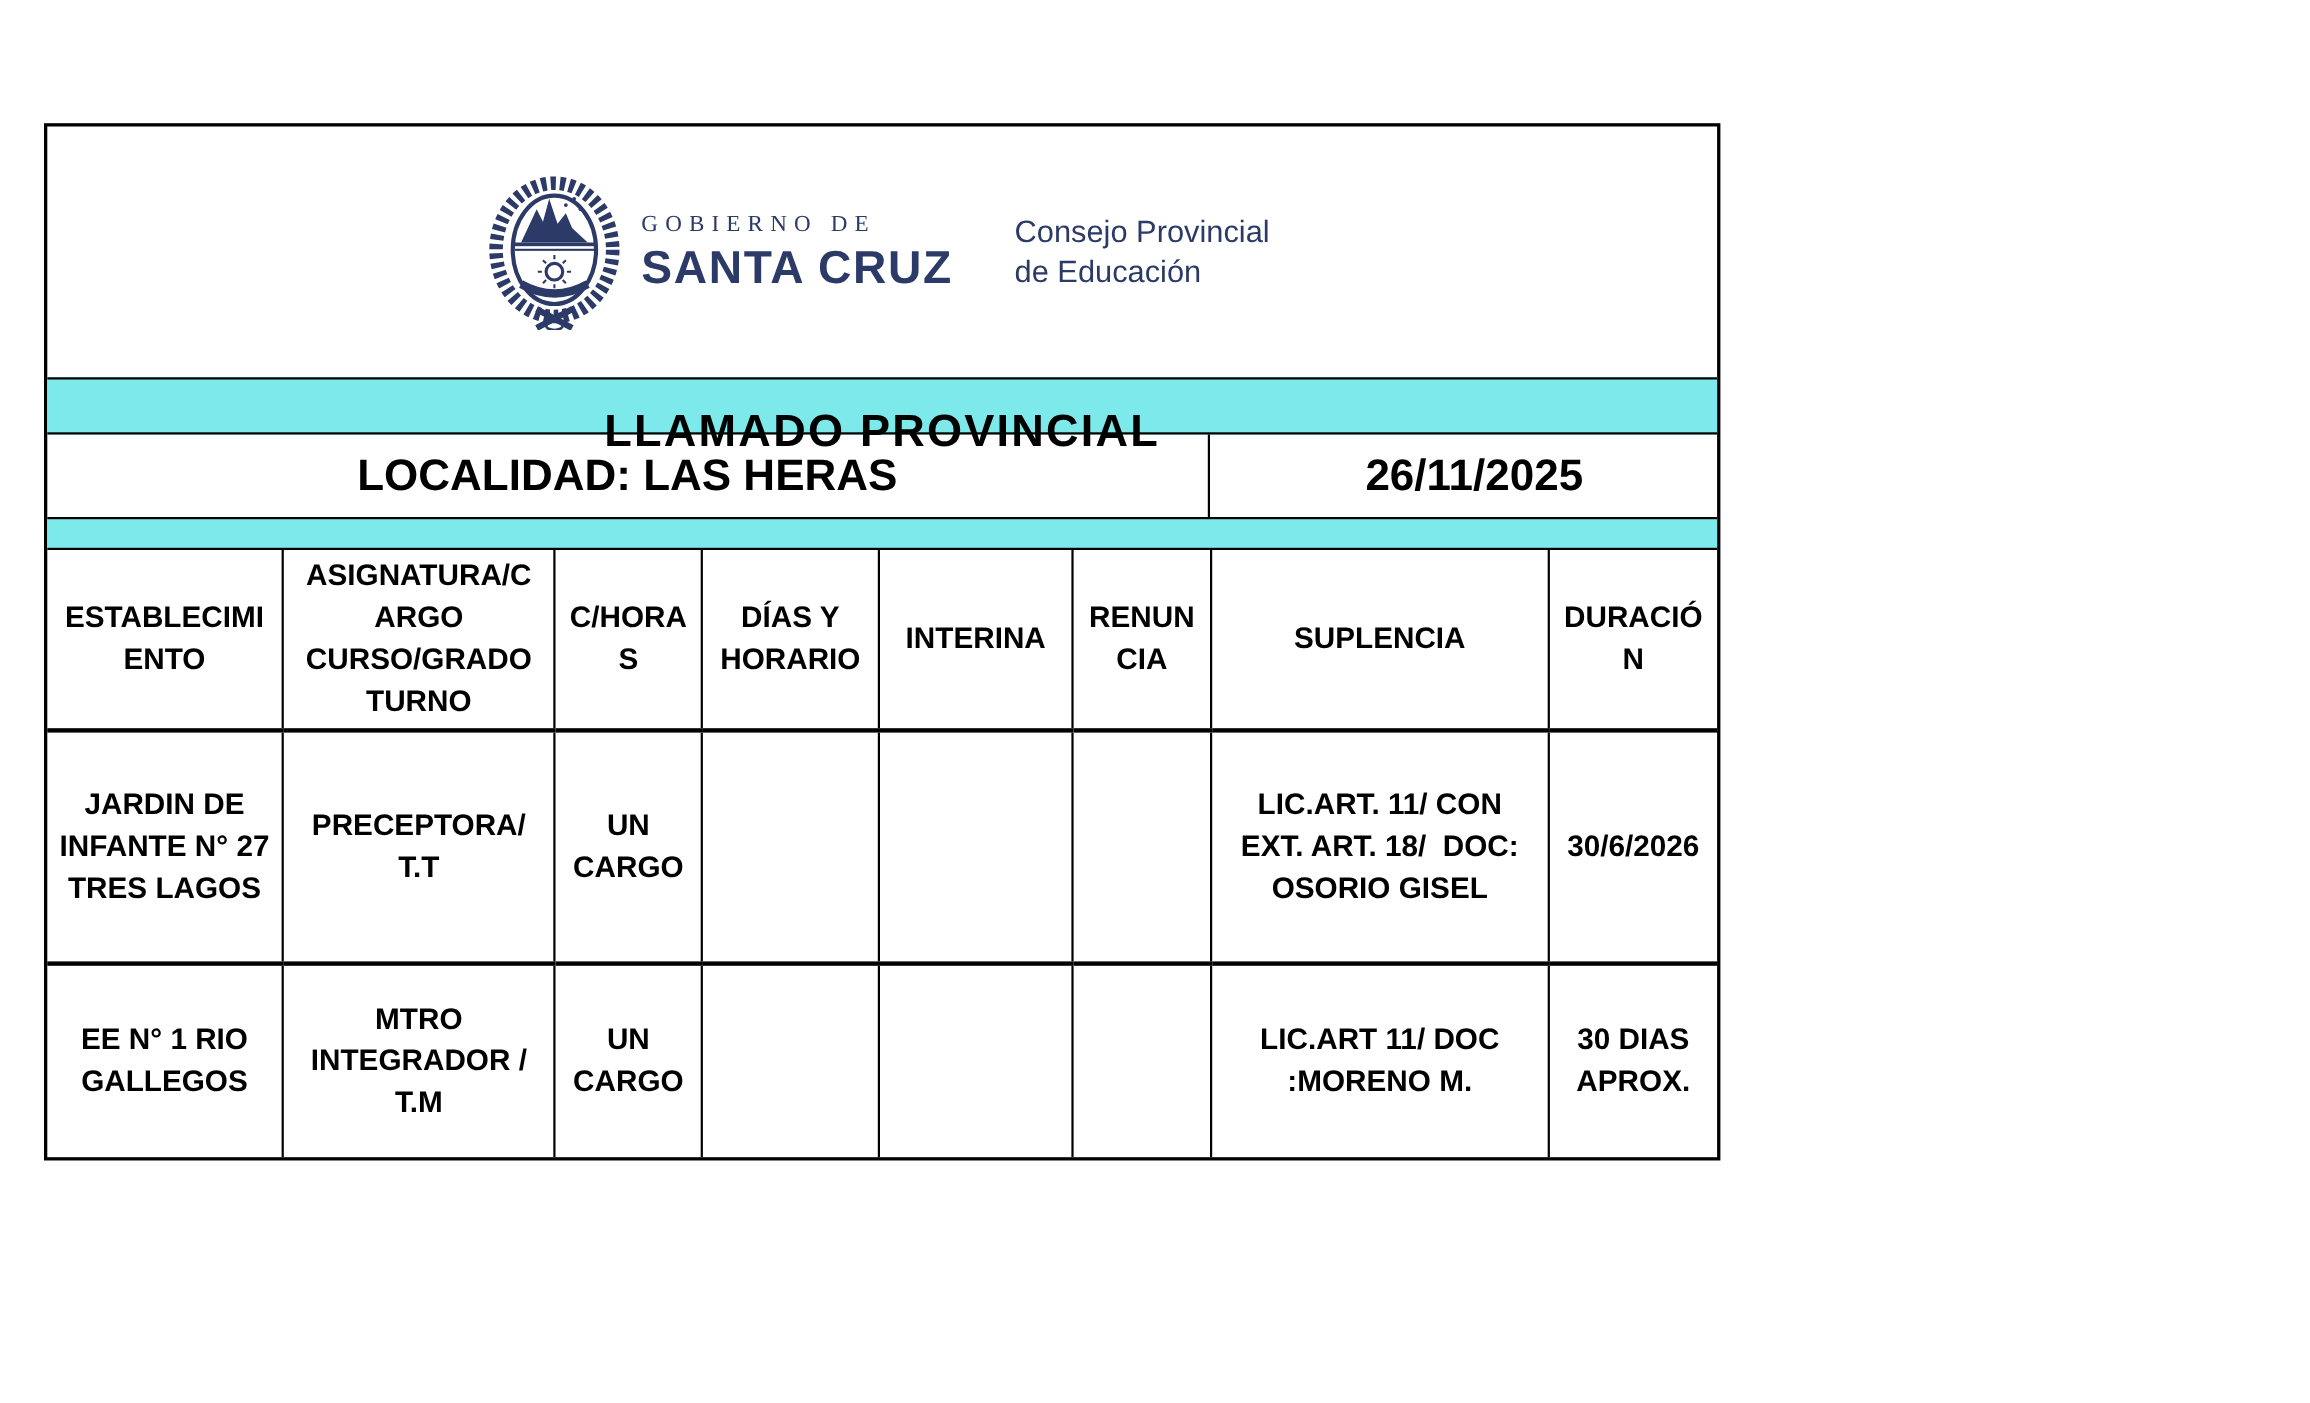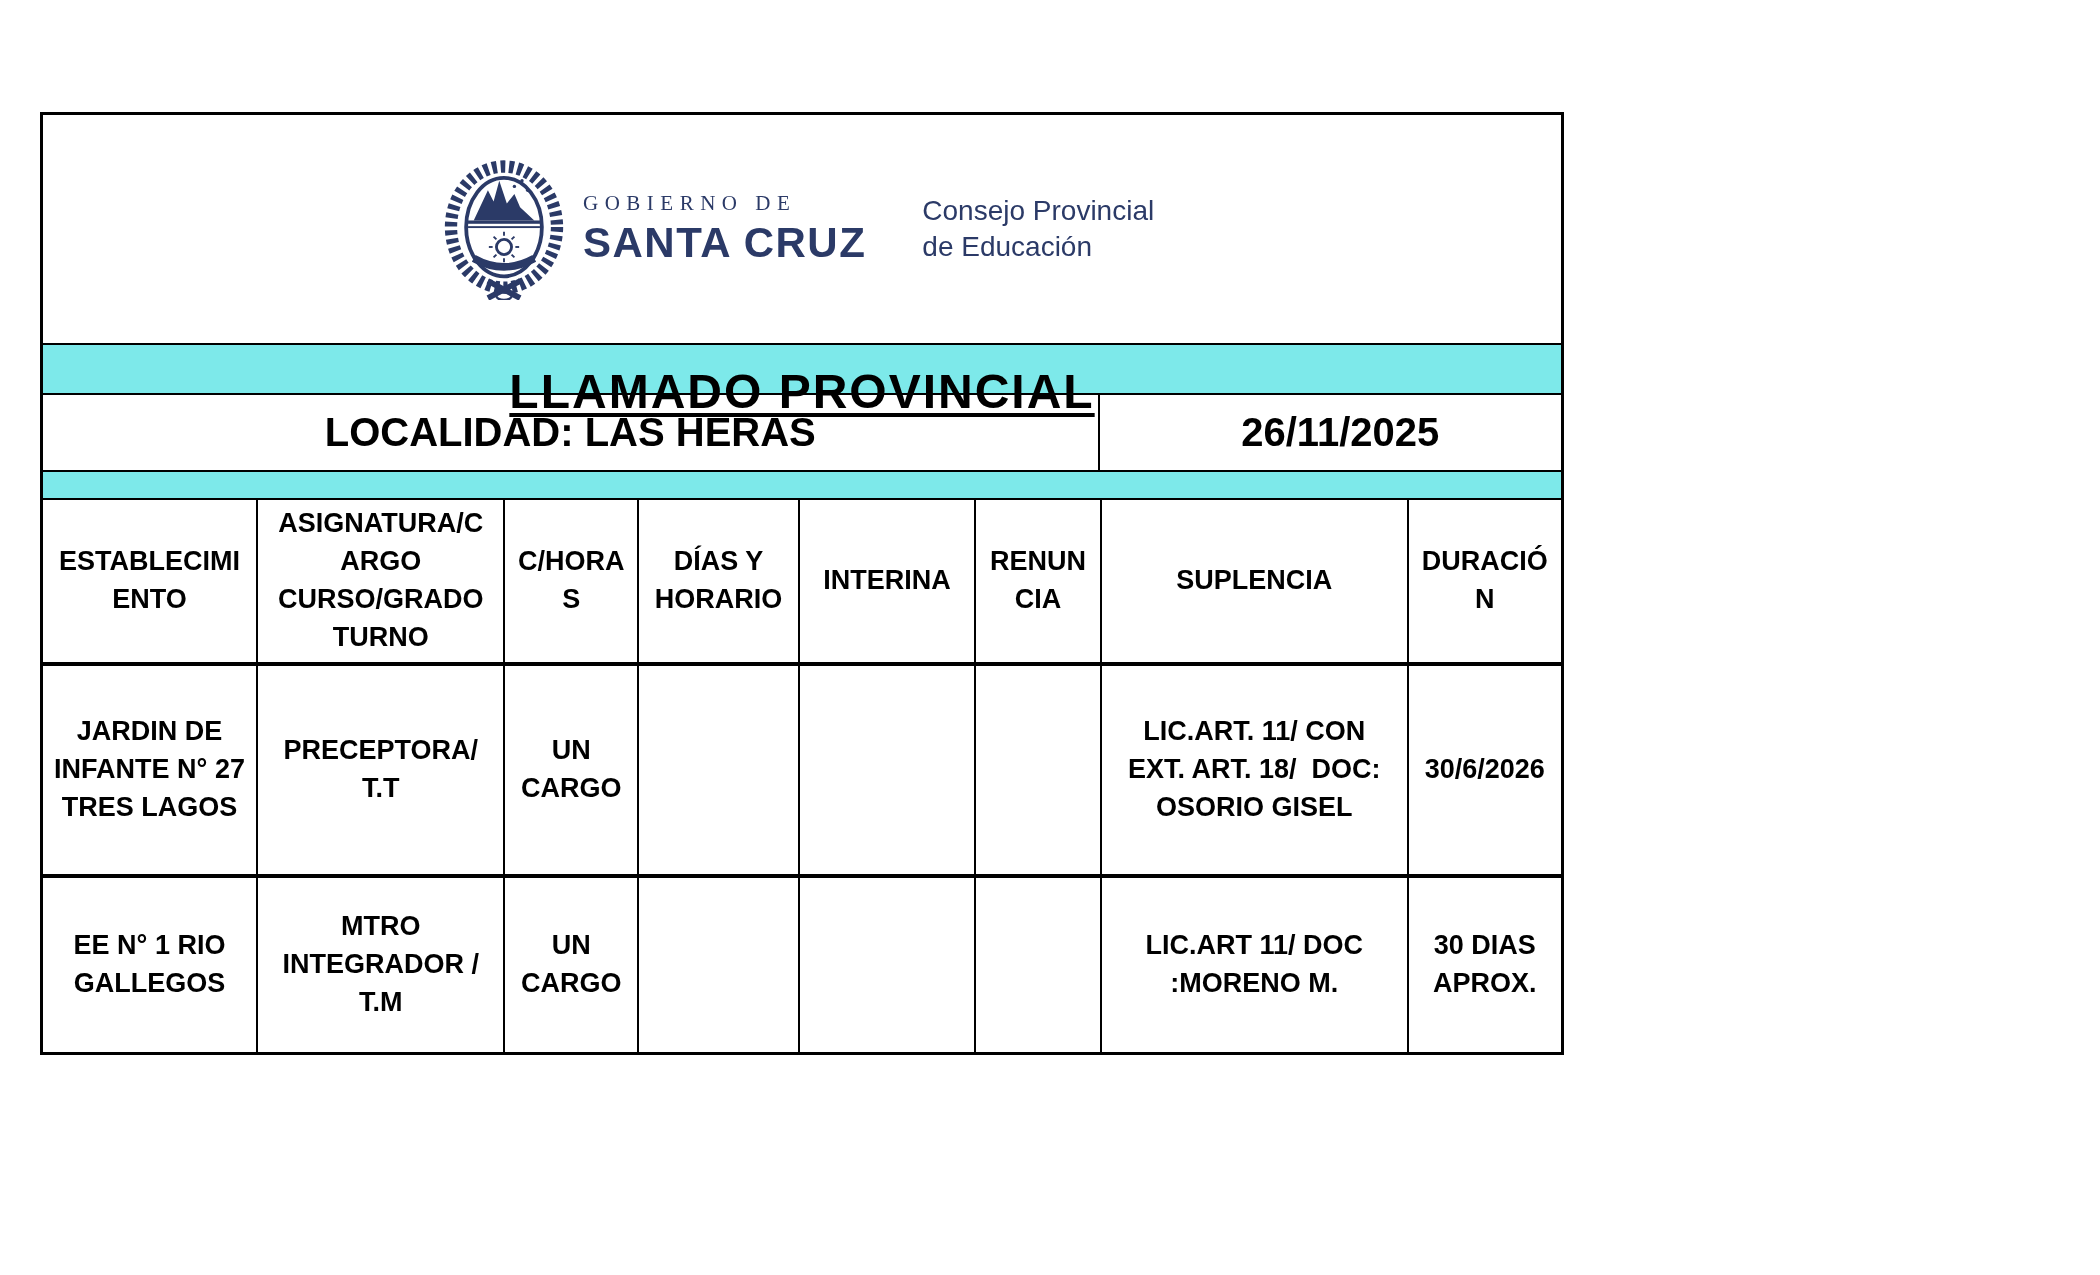--- a/index.html
+++ b/index.html
@@ -47,22 +47,21 @@
   }
   
   .banner {
     height: 52px;
     background: var(--teal);
     border-top: 2px solid var(--ink);
     border-bottom: 2px solid var(--ink);
     display: flex; align-items: center; justify-content: center;
   }
   .banner-text {
-    font-size: 48px; font-weight: 700; letter-spacing: 2px;
-    text-decoration: underline;
+    font-size: 41px; font-weight: 700; letter-spacing: 2px;
     text-decoration-thickness: 4px;
     text-underline-offset: 5px;
     margin-top: 44px;
   }
   
   .subheader { display: flex; height: 75px; gap: 20px; }
   .subheader > div {
     display: flex; align-items: center; justify-content: center;
     font-size: 40px; font-weight: 700;
   }

